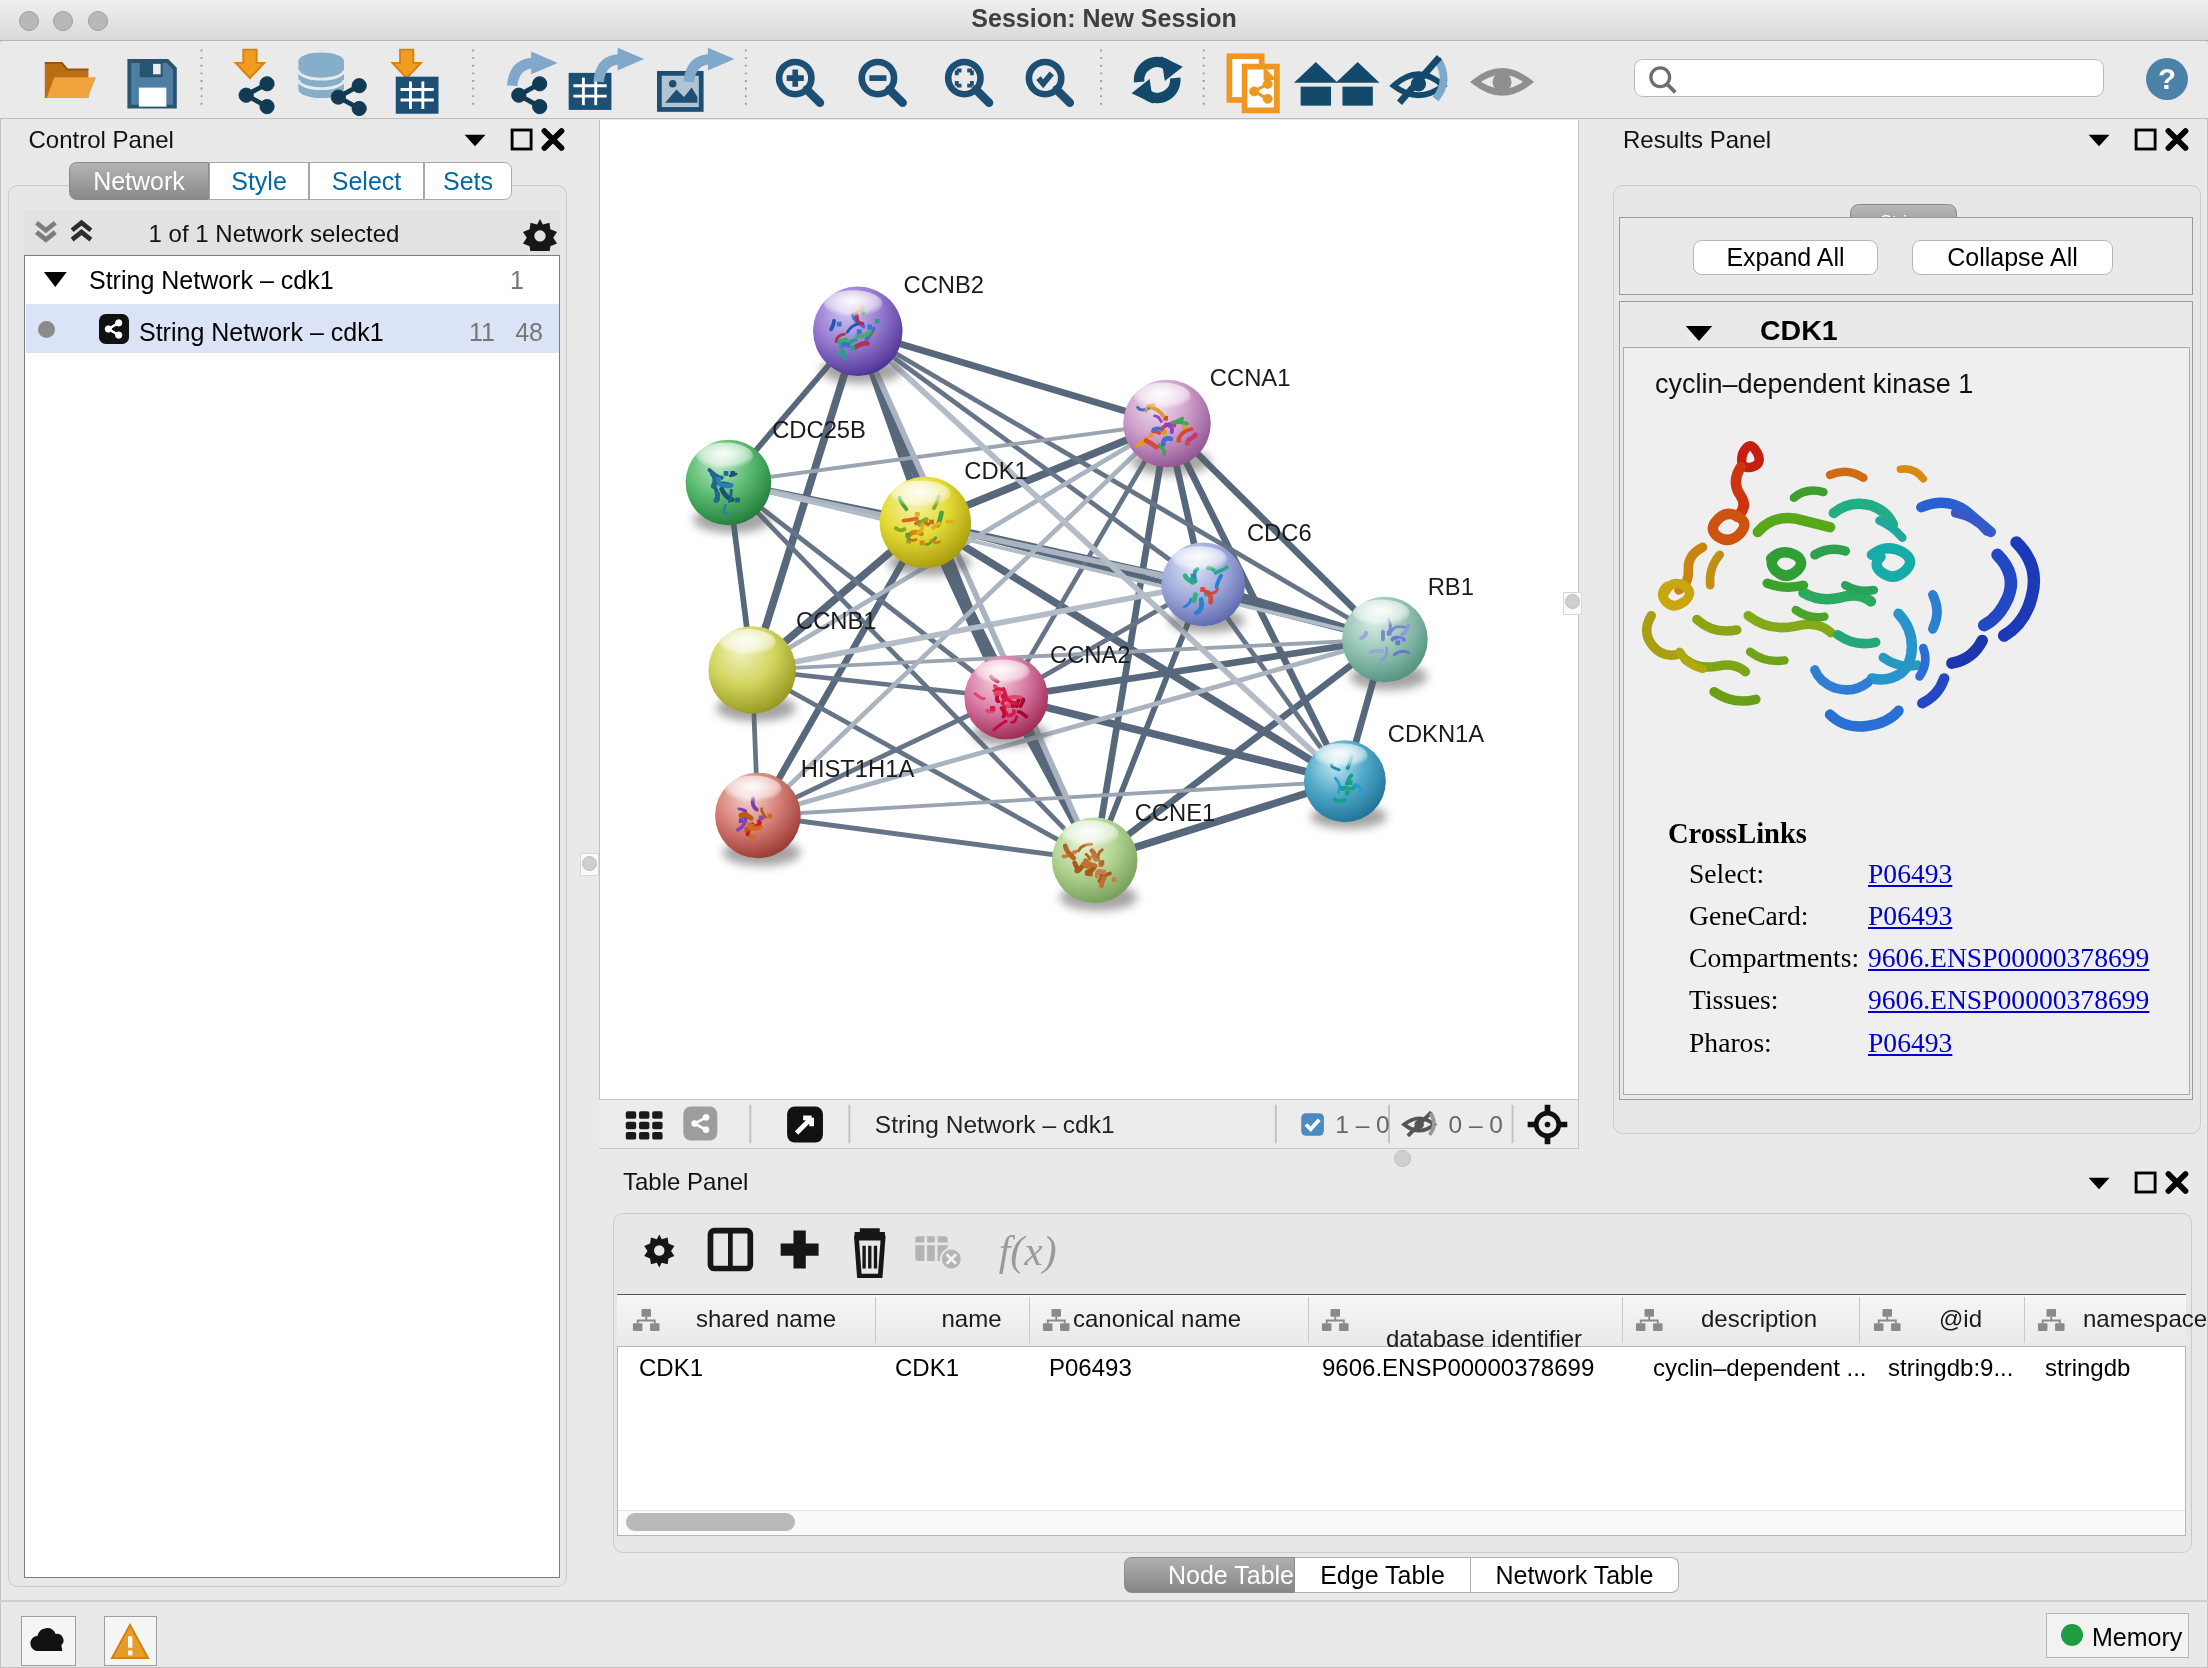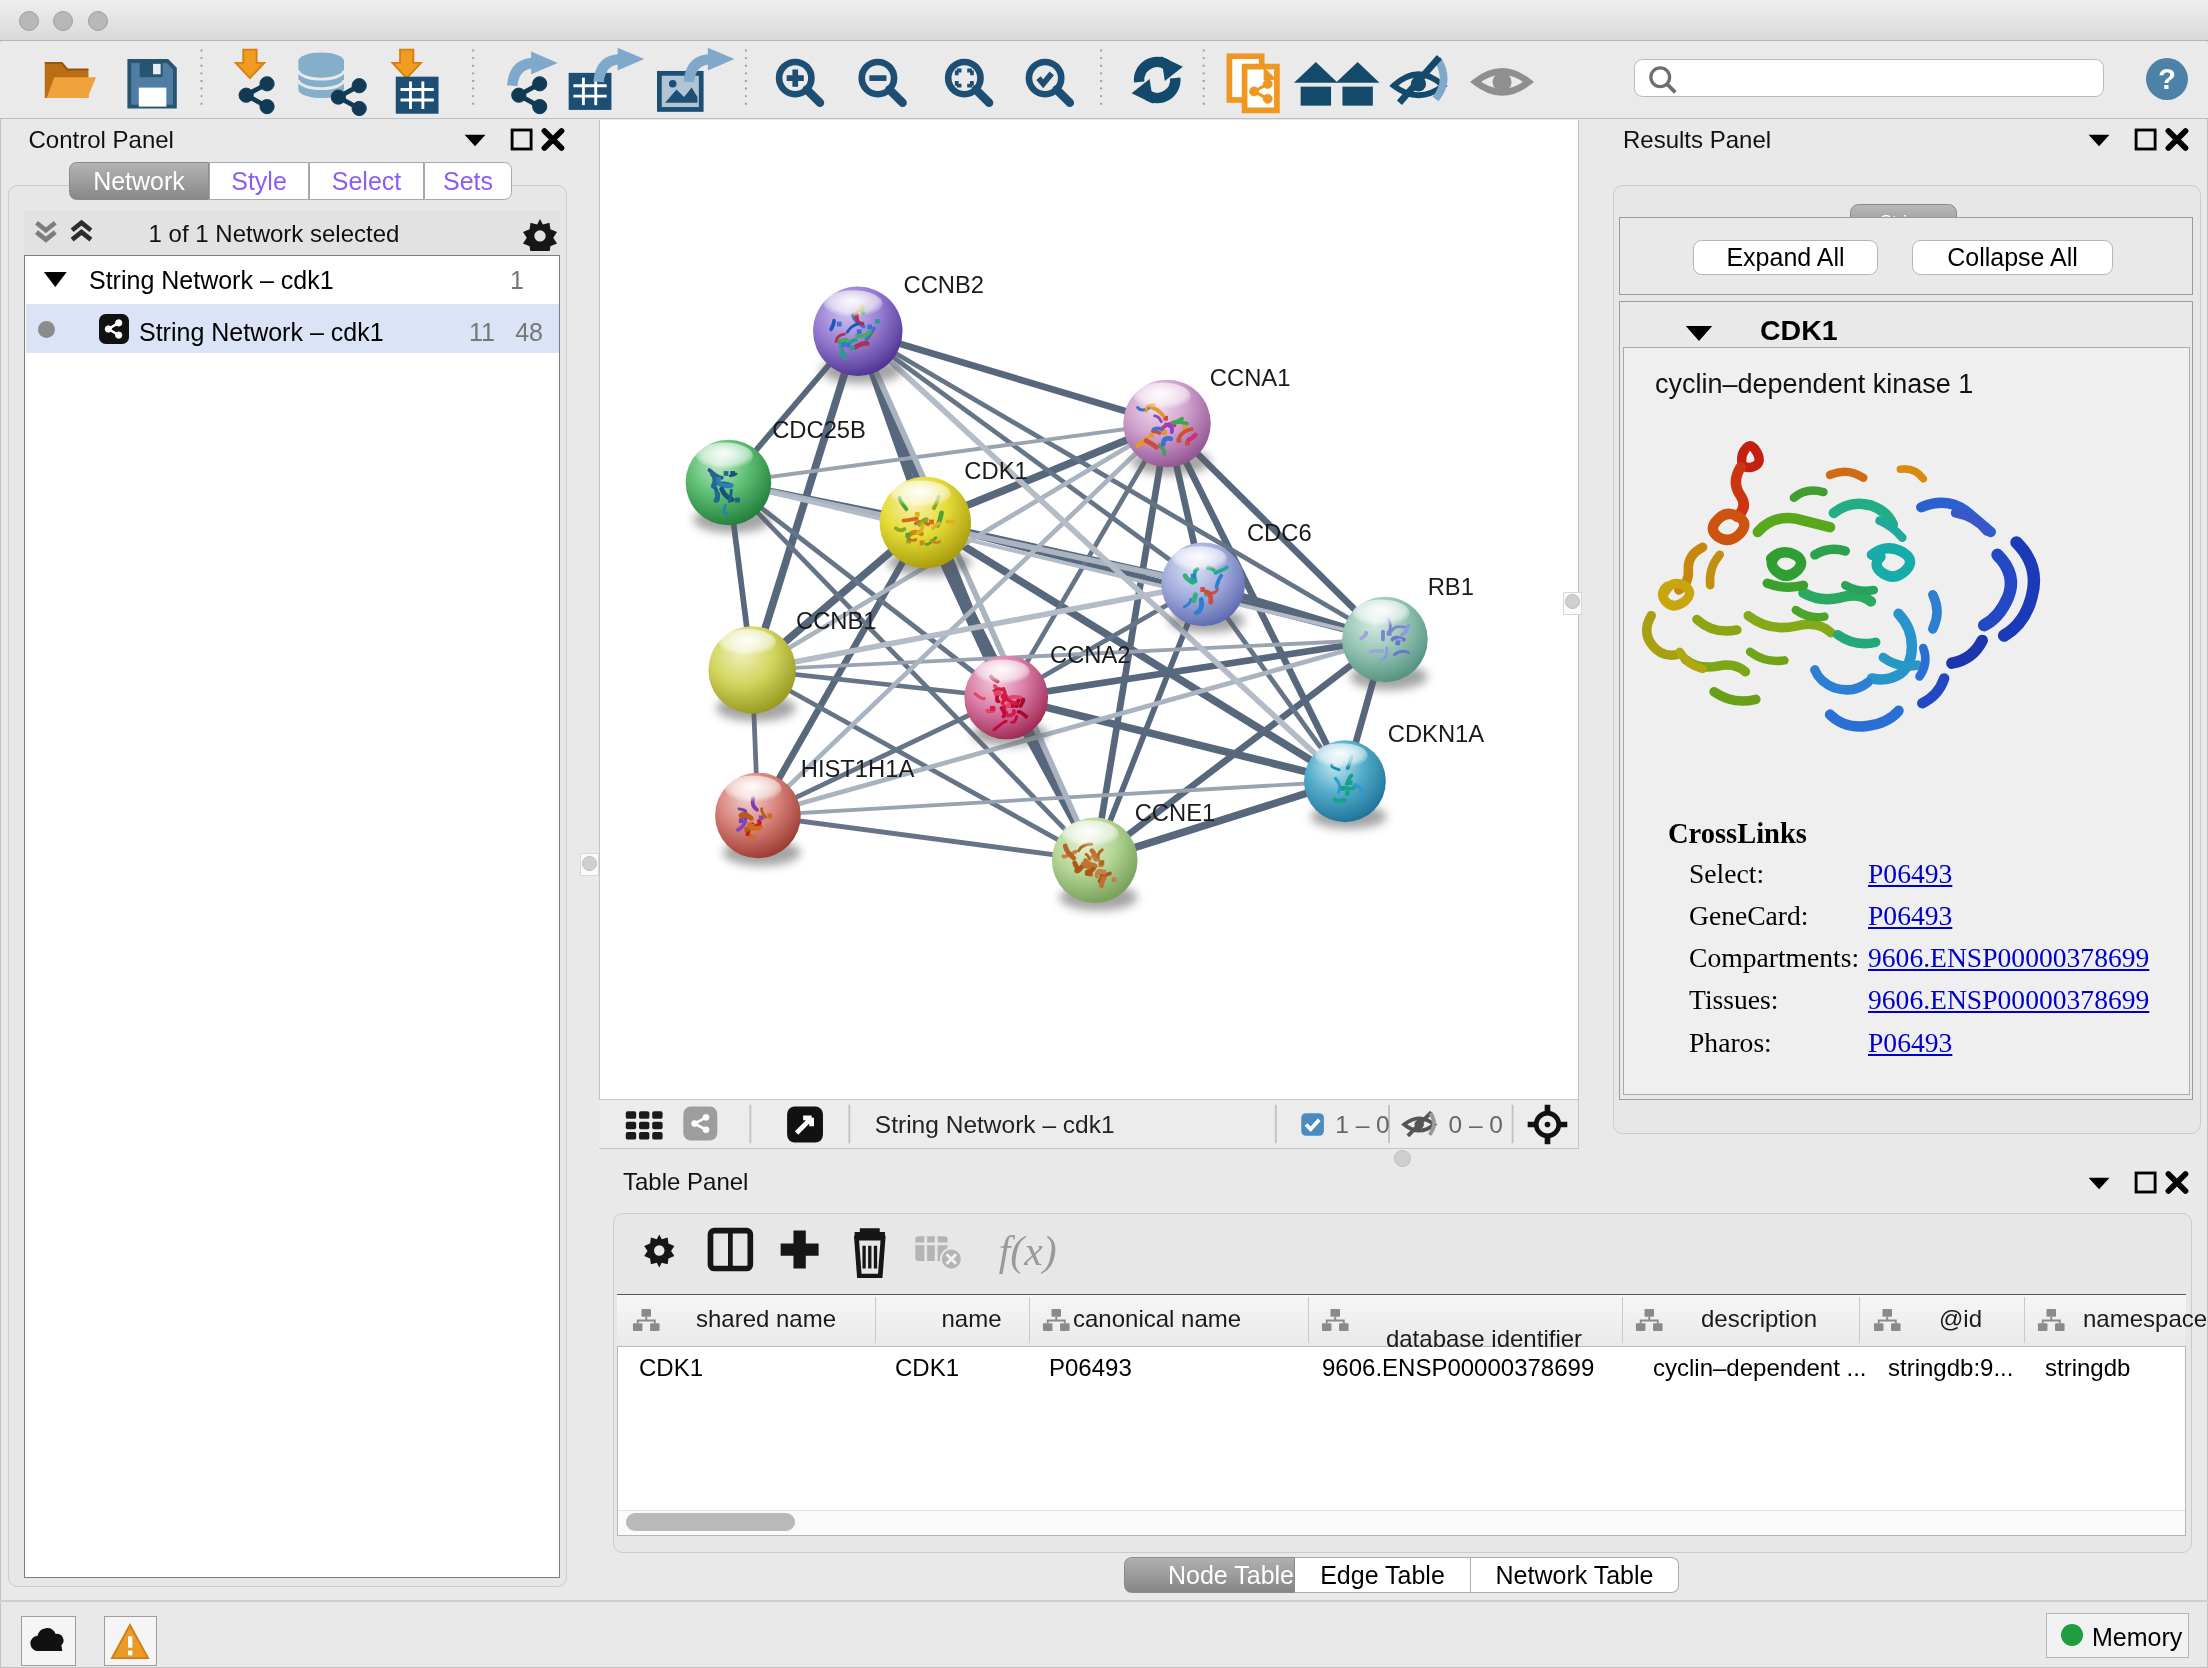--- a/index.html
+++ b/index.html
@@ -1,28 +1,29 @@
 <!DOCTYPE html>
 <html style="font-size:15px"><head><meta charset="utf-8"><style>
 html,body{margin:0;padding:0;}
 #w{position:relative;width:2208px;height:1668px;background:#e9e9e9;box-shadow:inset 0 0 0 1px #c3c3c3;font-family:"Liberation Sans",sans-serif;overflow:hidden;}
 .abs{position:absolute;}
 .hdrtxt{font-size:24px;color:#111;}
 .panelbox{background:#e7e7e7;border:1.9px solid #cbcbcb;border-radius:9.5px;}
-.tbtn{position:absolute;top:162px;height:38px;box-sizing:border-box;border:1px solid #a8a8a8;background:#fff;color:#8b5cf6;font-size:25px;text-align:center;line-height:36px;}
+.tbtn{position:absolute;top:162px;height:38px;box-sizing:border-box;border:1px solid #a8a8a8;background:#fff;color:#0369a1;font-size:25px;text-align:center;line-height:36px;}
 .tbtn.sel{background:linear-gradient(#b4b4b4,#888);color:#fff;border-color:#8a8a8a;}
 .wbtn{position:absolute;box-sizing:border-box;background:#fff;border:1px solid #b5b5b5;border-radius:8.6px;font-size:25px;color:#000;text-align:center;}
 .serif{font-family:"Liberation Serif",serif;}
 </style></head><body>
 <div id="w">
 
 <div class="abs" style="left:0;top:0;width:2208px;height:40px;background:linear-gradient(#efefef,#d9d9d9);border-bottom:1.9px solid #b7b7b7;"></div>
 <div class="abs" style="left:19px;top:10.5px;width:18px;height:18px;border-radius:50%;background:#b8b8b8;border:1px solid #9f9f9f;"></div>
 <div class="abs" style="left:53px;top:10.5px;width:18px;height:18px;border-radius:50%;background:#b8b8b8;border:1px solid #9f9f9f;"></div>
 <div class="abs" style="left:88px;top:10.5px;width:18px;height:18px;border-radius:50%;background:#b8b8b8;border:1px solid #9f9f9f;"></div>
+<div class="abs" style="left:0;top:3.8px;width:2208px;text-align:center;font-size:25px;font-weight:bold;color:#3f3f3f;">Session: New Session</div>
 <div class="abs" style="left:0;top:42px;width:2208px;height:76px;background:#eaeaea;border-bottom:1.9px solid #bdbdbd;"></div>
 <svg class="abs" style="left:0;top:42px;" width="2208" height="76" viewBox="0 0 2322 80">
 <defs>
         <g id="share3">
           <circle cx="0" cy="0" r="7.5"></circle>
           <circle cx="22" cy="-12" r="7.5"></circle>
           <circle cx="22" cy="12" r="7.5"></circle>
           <path d="M0,0L22,-12M0,0L22,12" stroke-width="5" fill="none"></path>
         </g>
         <g id="oarrow">

